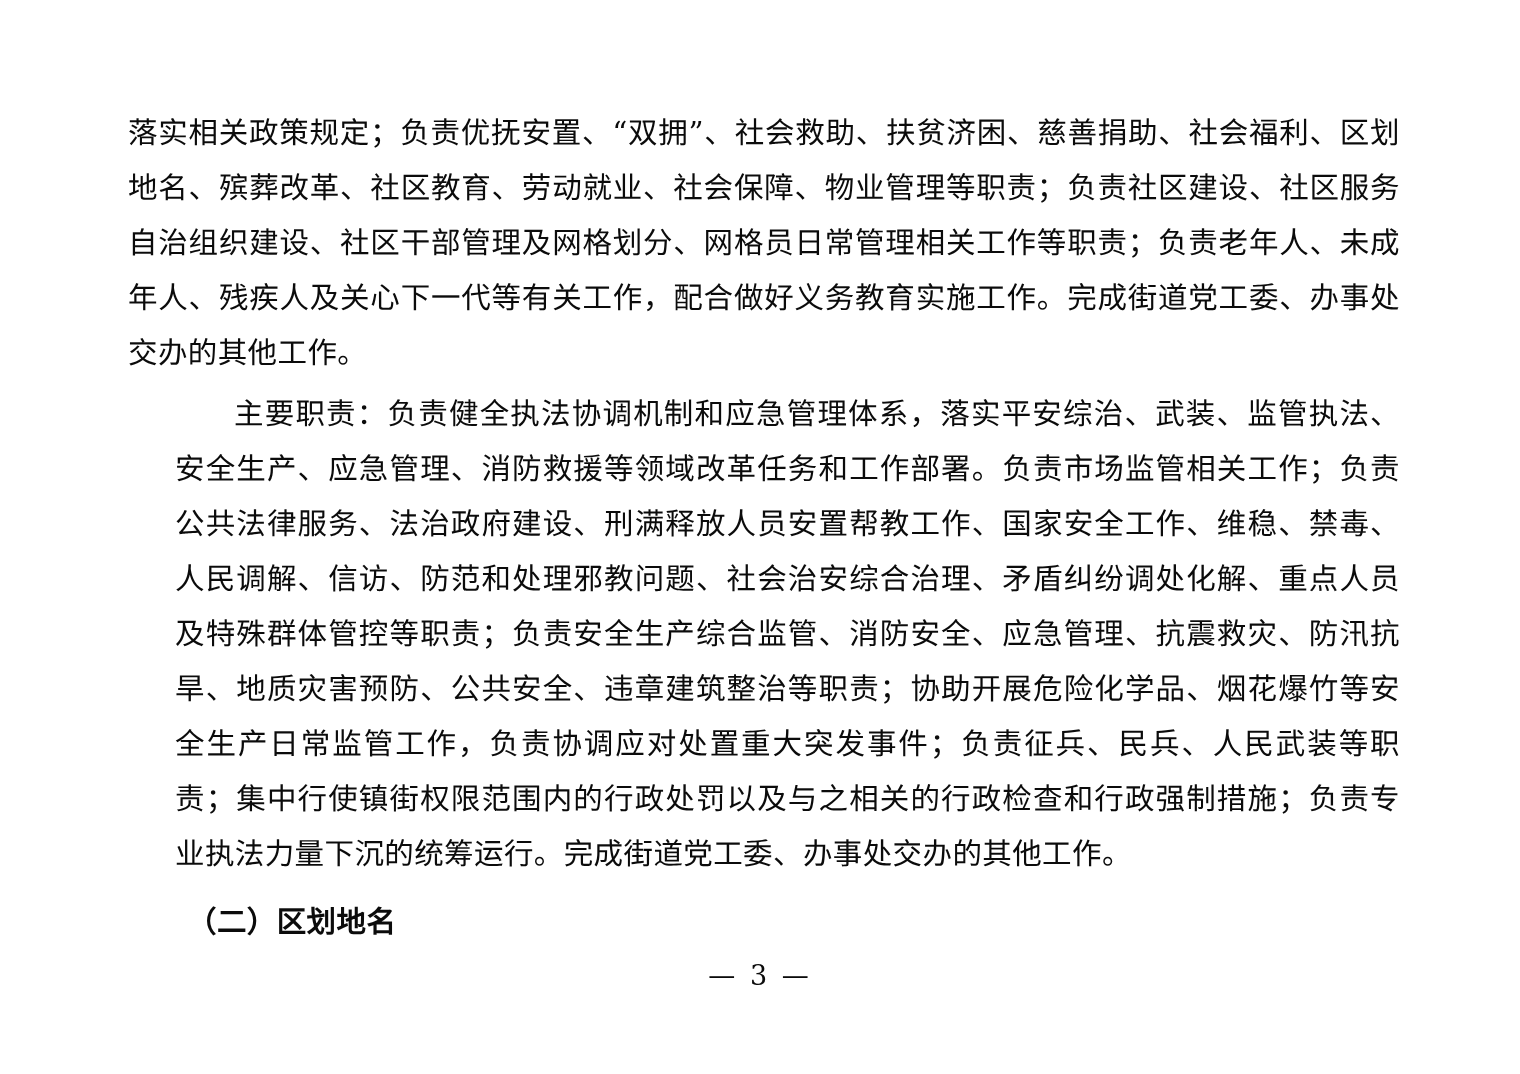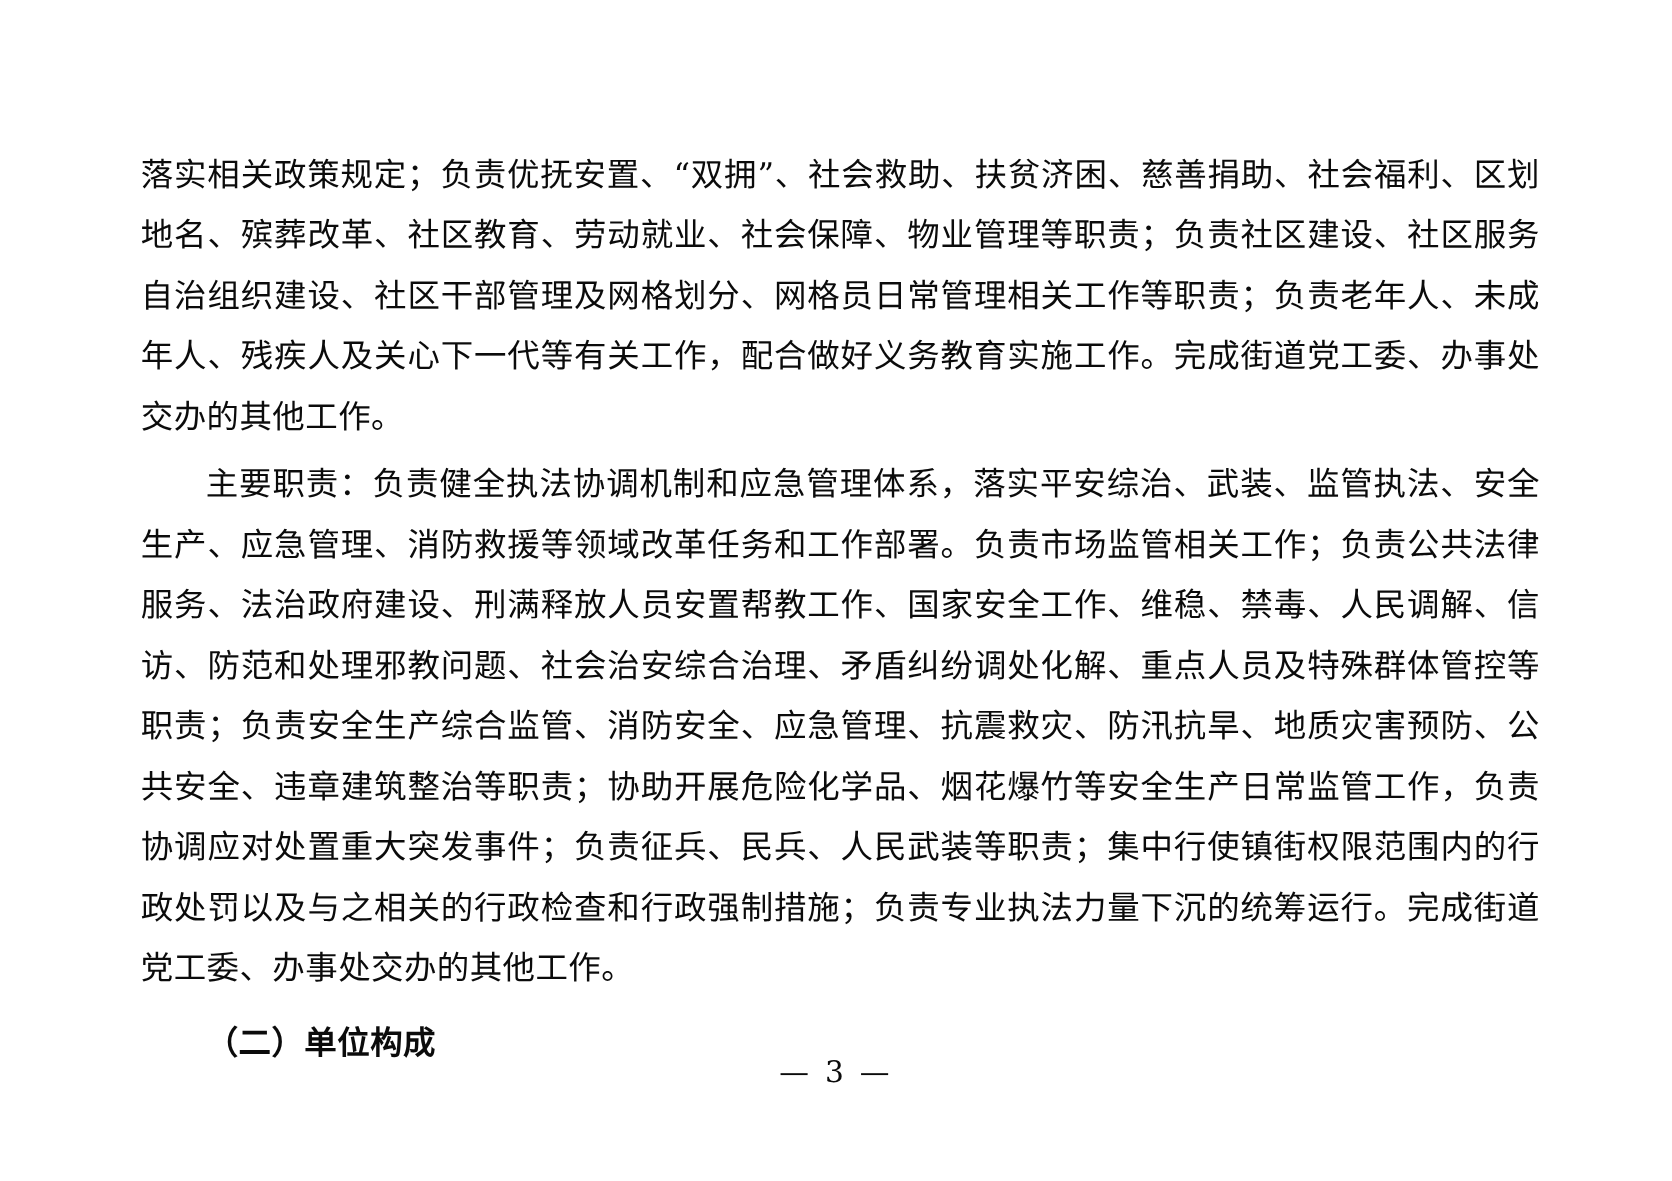--- a/index.html
+++ b/index.html
@@ -19,34 +19,35 @@
     position: absolute;
     left: 0;
     top: 0;
     width: 1520px;
     height: 1074px;
     background: #ffffff;
   }
   .content {
     position: absolute;
     left: 128px;
-    top: 132px;
+    top: 106px;
     width: 1272px;
   }
   .para {
     font-size: 29.5px;
     line-height: 55px;
     letter-spacing: 0.4px;
     text-align: justify;
     text-justify: inter-ideograph;
     margin: 0;
     word-break: break-all;
   }
   .para.indent {
     text-indent: 2em;
+    margin-left: 47px;
   }
   .heading {
     font-size: 29.5px;
     line-height: 55px;
     margin: 0;
     text-indent: 2em;
     letter-spacing: 0.4px;
   }
   .gap-sm { height: 6px; }
   .gap-md { height: 12px; }
@@ -69,17 +70,17 @@
 
     <p class="para">落实相关政策规定；负责优抚安置、“双拥”、社会救助、扶贫济困、慈善捐助、社会福利、区划地名、殡葬改革、社区教育、劳动就业、社会保障、物业管理等职责；负责社区建设、社区服务自治组织建设、社区干部管理及网格划分、网格员日常管理相关工作等职责；负责老年人、未成年人、残疾人及关心下一代等有关工作，配合做好义务教育实施工作。完成街道党工委、办事处交办的其他工作。</p>
 
     <div class="gap-sm"></div>
 
 
     <p class="para indent">主要职责：负责健全执法协调机制和应急管理体系，落实平安综治、武装、监管执法、安全生产、应急管理、消防救援等领域改革任务和工作部署。负责市场监管相关工作；负责公共法律服务、法治政府建设、刑满释放人员安置帮教工作、国家安全工作、维稳、禁毒、人民调解、信访、防范和处理邪教问题、社会治安综合治理、矛盾纠纷调处化解、重点人员及特殊群体管控等职责；负责安全生产综合监管、消防安全、应急管理、抗震救灾、防汛抗旱、地质灾害预防、公共安全、违章建筑整治等职责；协助开展危险化学品、烟花爆竹等安全生产日常监管工作，负责协调应对处置重大突发事件；负责征兵、民兵、人民武装等职责；集中行使镇街权限范围内的行政处罚以及与之相关的行政检查和行政强制措施；负责专业执法力量下沉的统筹运行。完成街道党工委、办事处交办的其他工作。</p>
 
     <div class="gap-md"></div>
 
-    <h2 class="heading">（二）单位构成</h2>
+    <h2 class="heading">（二）区划地名</h2>
   </div>
 
   <div class="footer">— 3 —</div>
 </div>
 
 </body></html>

